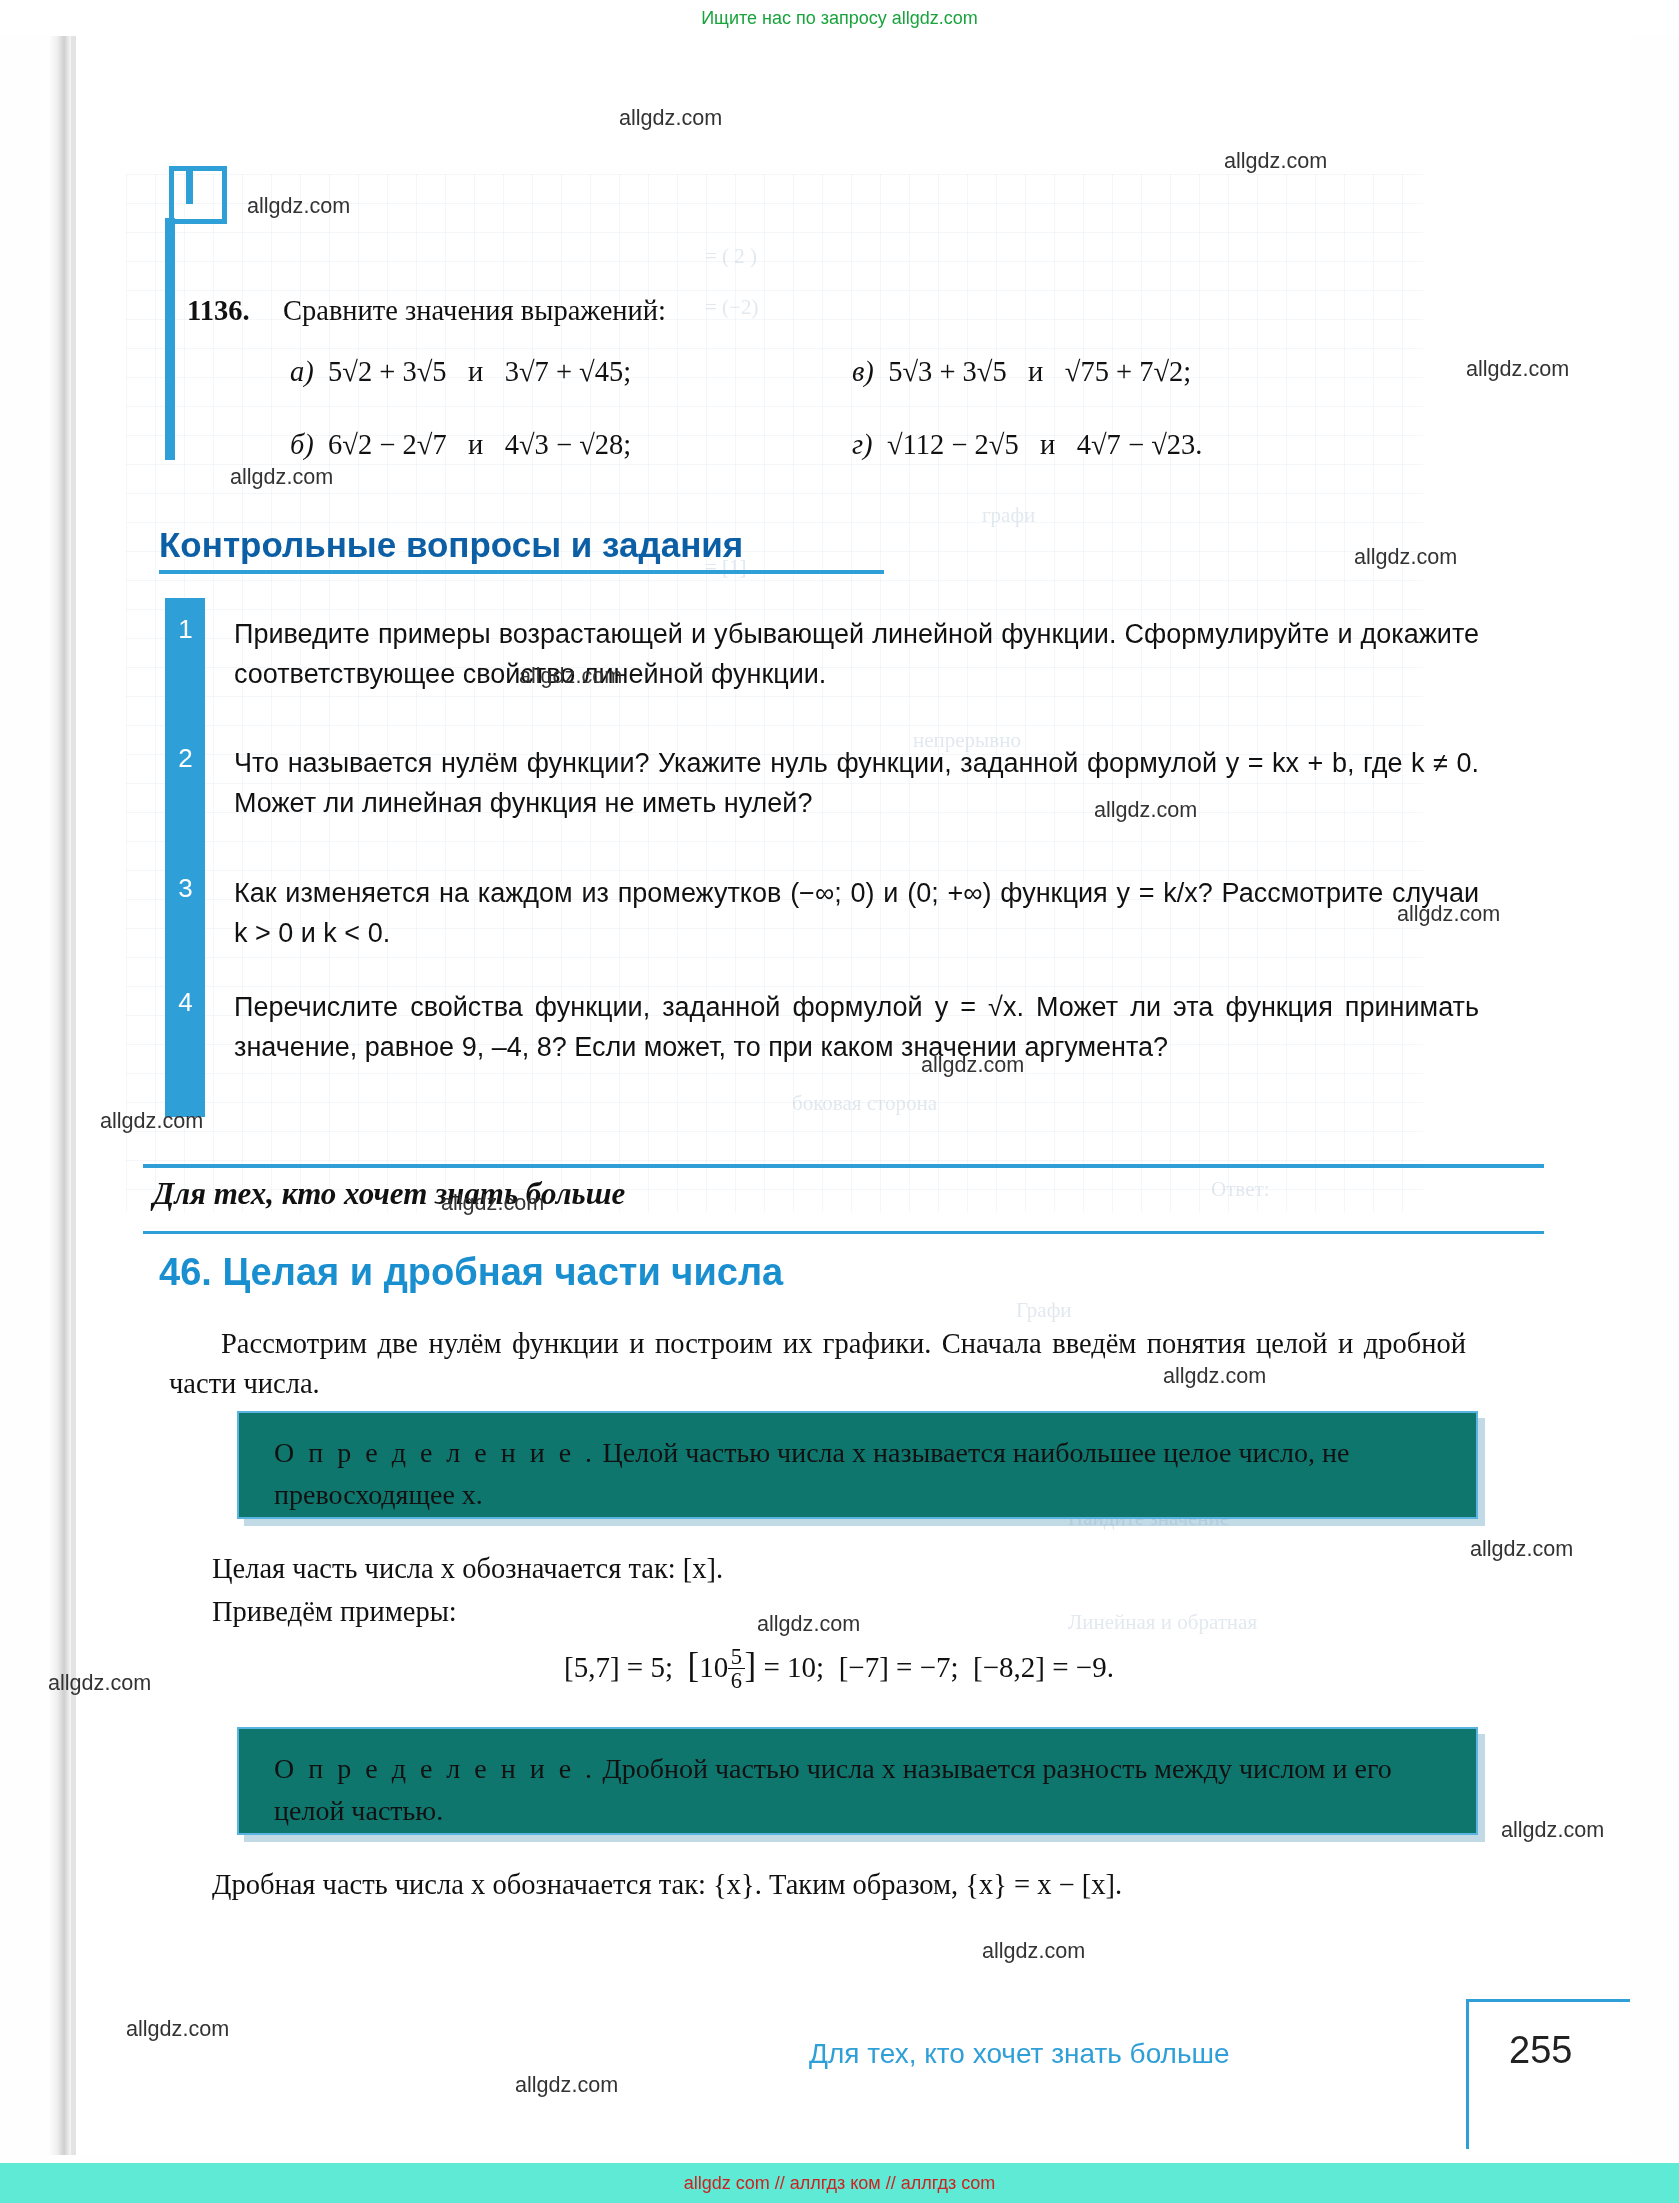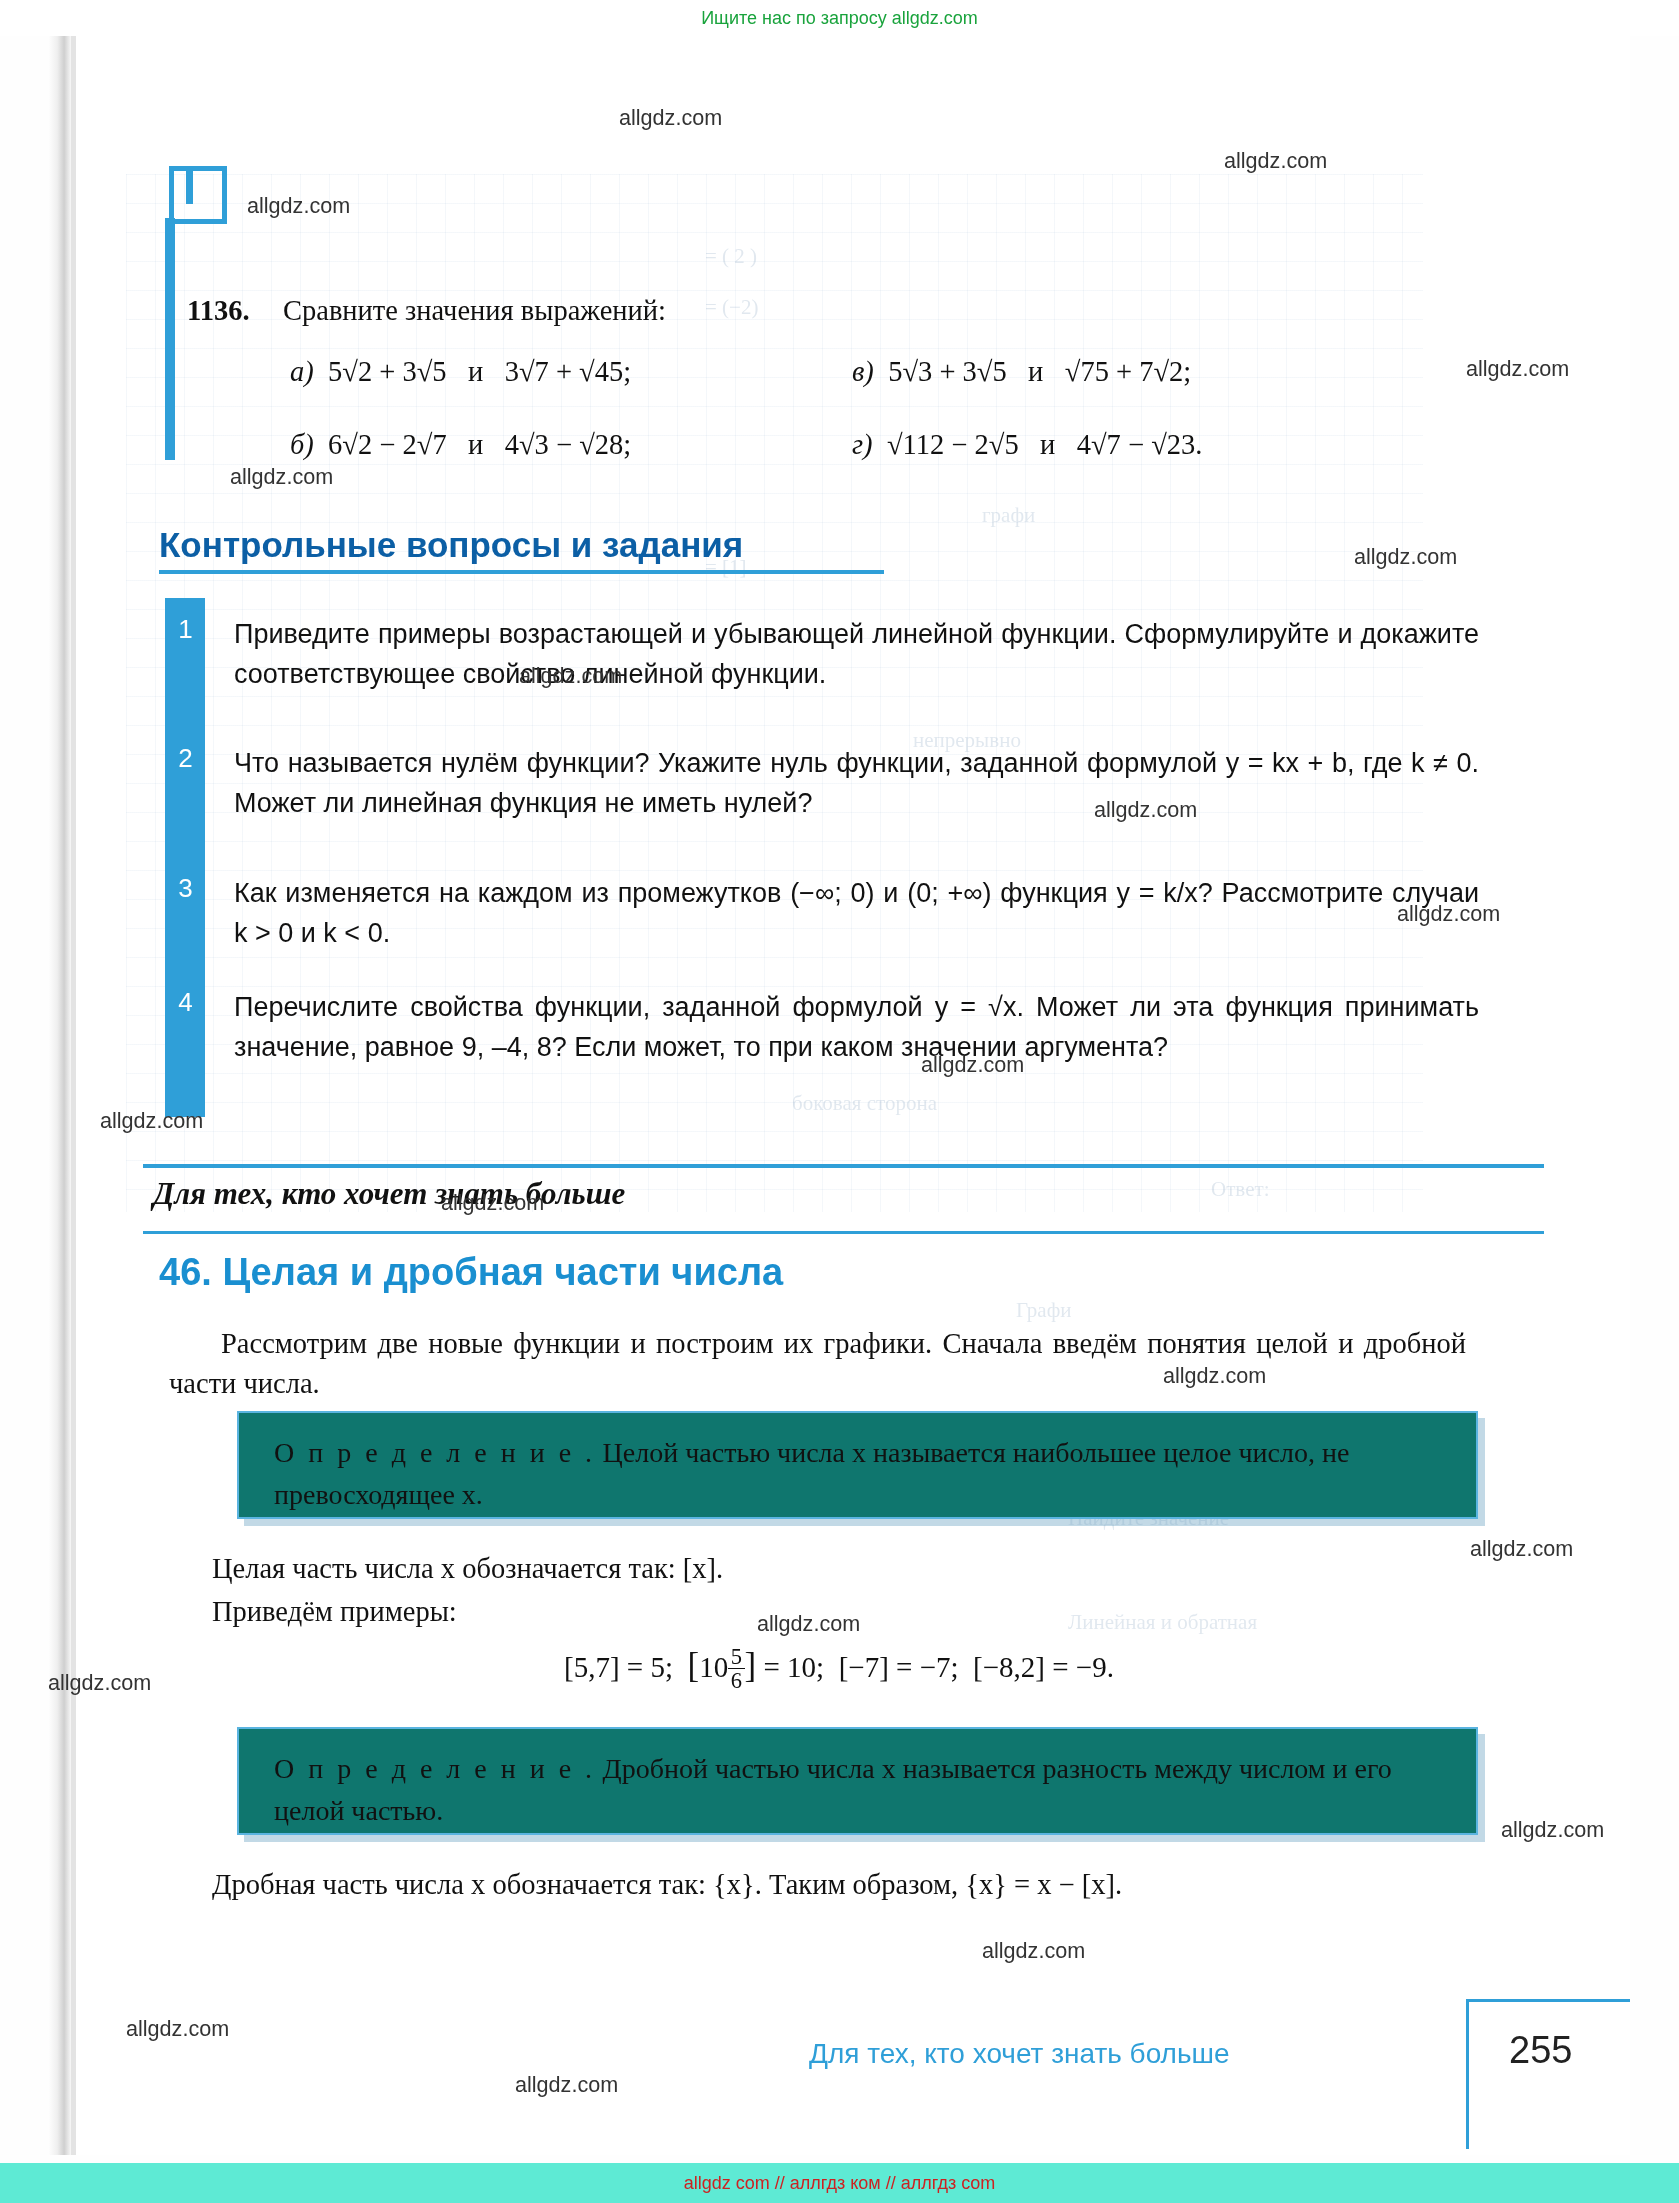--- a/index.html
+++ b/index.html
@@ -310,21 +310,21 @@
 
     <div class="qnum" style="top:951px;">4</div>
     <div class="qtext" style="top:951px;">Перечислите свойства функции, заданной формулой y = √x. Может ли эта функция принимать значение, равное 9, –4, 8? Если может, то при каком значении аргумента?</div>
 
     <div class="hr-blue" style="left:95px; top:1128px; width:1401px; height:3.5px;"></div>
     <div class="italic-head" style="left:105px; top:1140px;">Для тех, кто хочет знать больше</div>
     <div class="hr-blue" style="left:95px; top:1195px; width:1401px; height:2.6px;"></div>
 
     <div class="sec-title" style="left:111px; top:1215px;">46. Целая и дробная части числа</div>
 
-    <div class="para" style="left:121px; top:1288px; width:1297px; text-indent:52px;">Рассмотрим две новые функции и построим их графики. Сначала введём понятия целой и дробной части числа.</div>
+    <div class="para" style="left:121px; top:1288px; width:1297px; text-indent:52px;">Рассмотрим две нулём функции и построим их графики. Сначала введём понятия целой и дробной части числа.</div>
 
     <div class="defbox" style="left:189px; top:1375px; width:1237px; height:104px;">
       <div class="dt">
         <span class="spaced">О п р е д е л е н и е .</span>
         <span>Целой частью числа x называется наибольшее целое число, не превосходящее x.</span>
       </div>
     </div>
 
     <div class="para" style="left:121px; top:1513px; width:1297px; text-indent:43px;">Целая часть числа x обозначается так: [x].</div>
     <div class="para" style="left:121px; top:1556px; width:1297px; text-indent:43px;">Приведём примеры:</div>

